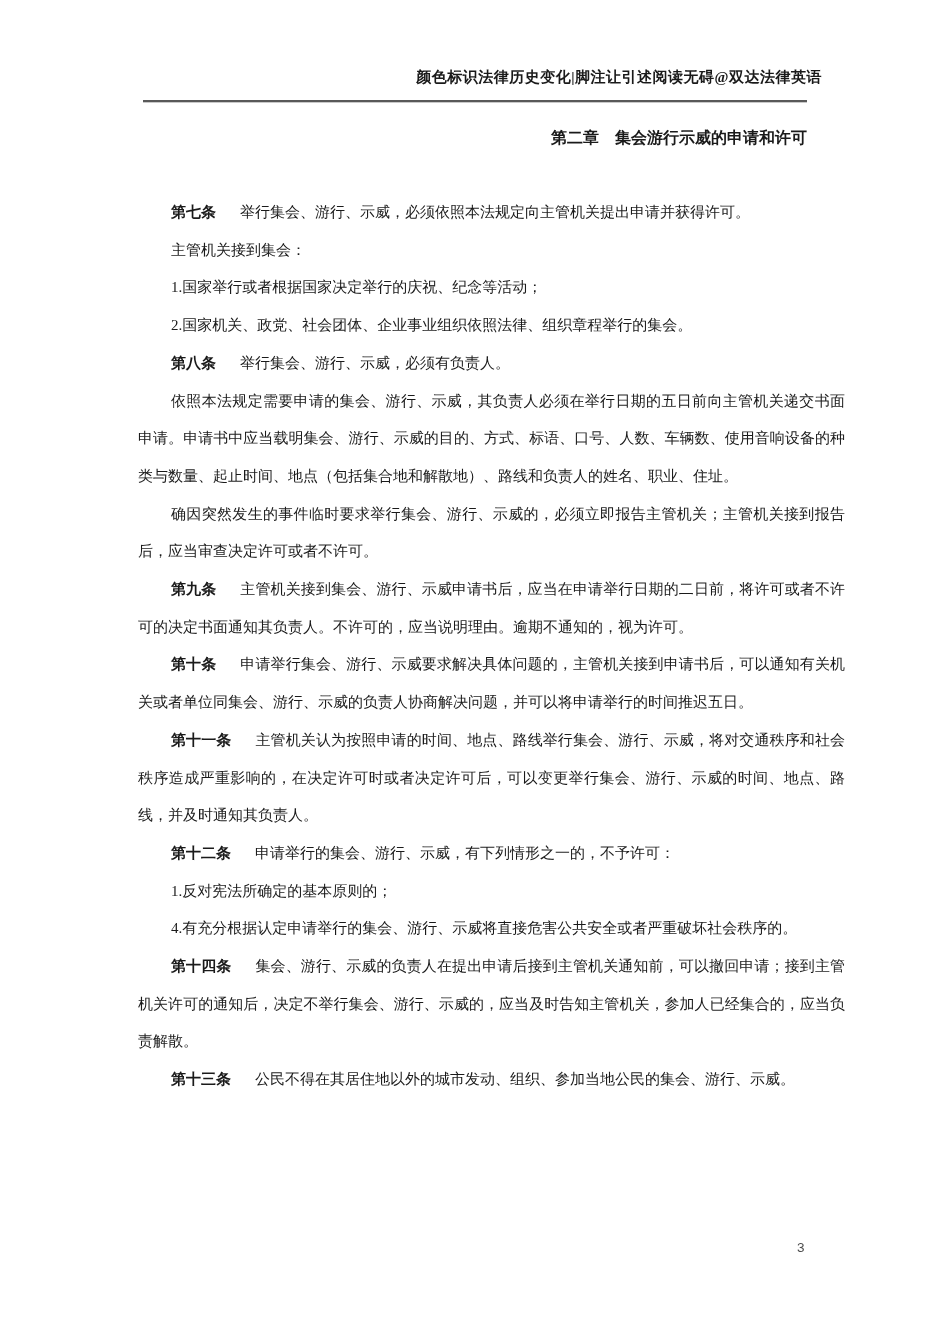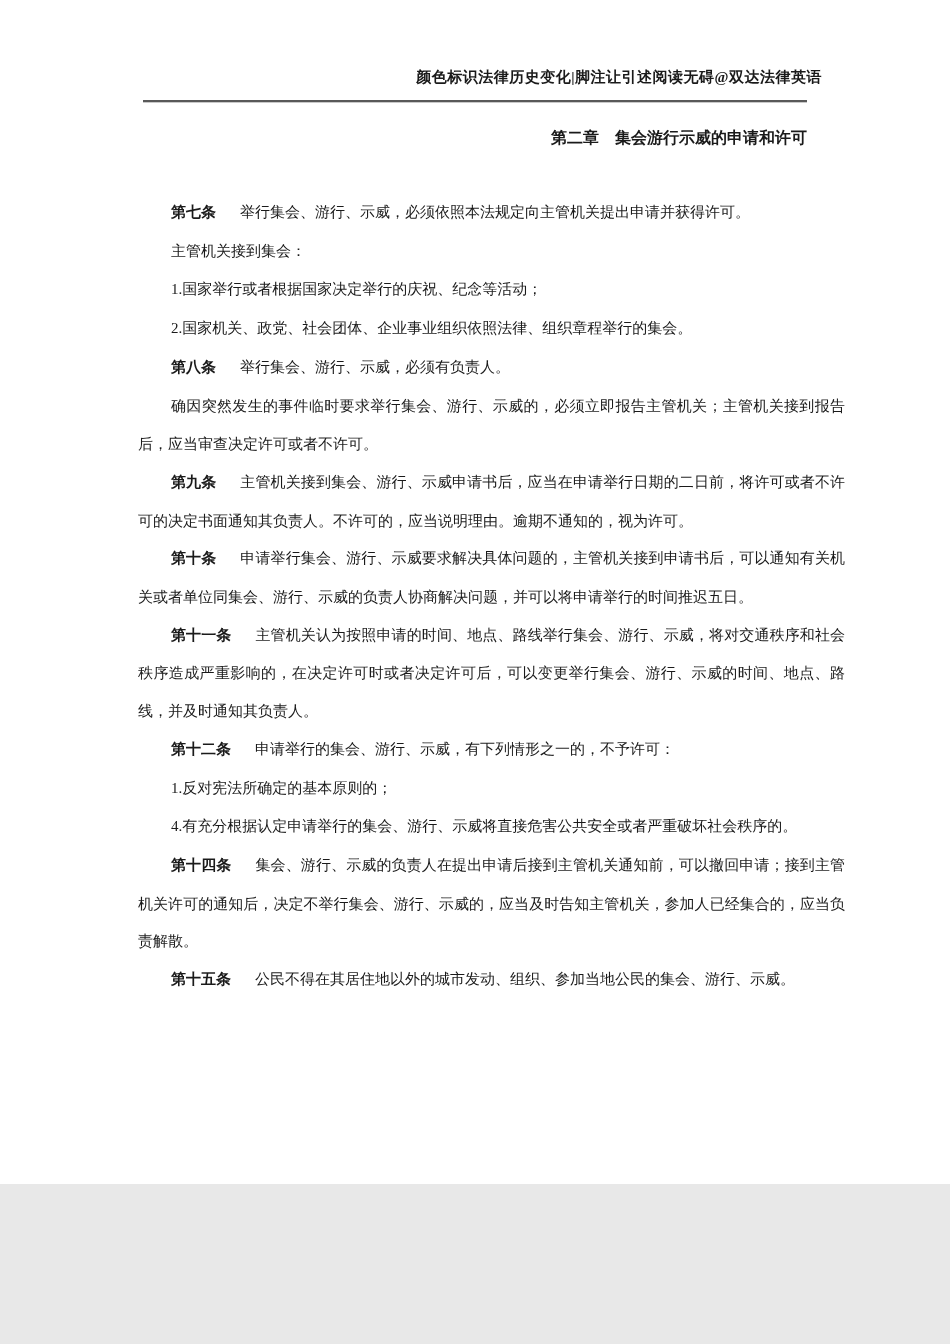--- a/index.html
+++ b/index.html
@@ -1,19 +1,19 @@
 <!DOCTYPE html>
 <html><head>
 <meta charset="utf-8">
 <style>
   html, body { margin: 0; padding: 0; background: #e8e8e8; }
   .page {
     position: relative;
     width: 950px;
-    height: 1184px;
+    height: 1344px;
     margin: 0 auto;
     background: #ffffff;
     font-family: "Liberation Serif", "DejaVu Serif", serif;
     color: #1a1a1a;
     overflow: hidden;
   }
   .content {
     position: absolute;
     left: 138px;
     top: 0;
@@ -52,21 +52,20 @@
     text-align: justify;
     text-justify: inter-ideograph;
   }
   .doc-body p {
     margin: 0;
     text-indent: 33px;
   }
   .art-label {
     font-weight: bold;
     margin-right: 24px;
-    font-family: Liberation Mono, monospace;
   }
   .art-label:empty { margin-right: 0; }
   .page-number {
     position: absolute;
     left: 797px;
     top: 1240px;
     font-family: "Liberation Sans", "DejaVu Sans", sans-serif;
     font-size: 13.5px;
     color: #4d4d4d;
   }
@@ -82,27 +81,28 @@
     <div class="divider-rule"></div>
 
     <div class="chapter-title">第二章　集会游行示威的申请和许可</div>
 
     <div class="doc-body">
       <p><span class="art-label">第七条</span><span>举行集会、游行、示威，必须依照本法规定向主管机关提出申请并获得许可。</span></p>
       <p><span class="art-label"></span><span>主管机关接到集会：</span></p>
       <p><span class="art-label"></span><span>1.国家举行或者根据国家决定举行的庆祝、纪念等活动；</span></p>
       <p><span class="art-label"></span><span>2.国家机关、政党、社会团体、企业事业组织依照法律、组织章程举行的集会。</span></p>
       <p><span class="art-label">第八条</span><span>举行集会、游行、示威，必须有负责人。</span></p>
+      <p><span class="art-label"></span><span>依照本法规定需要申请的集会、游行、示威，其负责人必须在举行日期的五日前向主管机关递交书面申请。申请书中应当载明集会、游行、示威的目的、方式、标语、口号、人数、车辆数、使用音响设备的种类与数量、起止时间、地点（包括集合地和解散地）、路线和负责人的姓名、职业、住址。</span></p>
       <p><span class="art-label"></span><span>确因突然发生的事件临时要求举行集会、游行、示威的，必须立即报告主管机关；主管机关接到报告后，应当审查决定许可或者不许可。</span></p>
       <p><span class="art-label">第九条</span><span>主管机关接到集会、游行、示威申请书后，应当在申请举行日期的二日前，将许可或者不许可的决定书面通知其负责人。不许可的，应当说明理由。逾期不通知的，视为许可。</span></p>
       <p><span class="art-label">第十条</span><span>申请举行集会、游行、示威要求解决具体问题的，主管机关接到申请书后，可以通知有关机关或者单位同集会、游行、示威的负责人协商解决问题，并可以将申请举行的时间推迟五日。</span></p>
       <p><span class="art-label">第十一条</span><span>主管机关认为按照申请的时间、地点、路线举行集会、游行、示威，将对交通秩序和社会秩序造成严重影响的，在决定许可时或者决定许可后，可以变更举行集会、游行、示威的时间、地点、路线，并及时通知其负责人。</span></p>
       <p><span class="art-label">第十二条</span><span>申请举行的集会、游行、示威，有下列情形之一的，不予许可：</span></p>
       <p><span class="art-label"></span><span>1.反对宪法所确定的基本原则的；</span></p>
       <p><span class="art-label"></span><span>4.有充分根据认定申请举行的集会、游行、示威将直接危害公共安全或者严重破坏社会秩序的。</span></p>
       <p><span class="art-label">第十四条</span><span>集会、游行、示威的负责人在提出申请后接到主管机关通知前，可以撤回申请；接到主管机关许可的通知后，决定不举行集会、游行、示威的，应当及时告知主管机关，参加人已经集合的，应当负责解散。</span></p>
-      <p><span class="art-label">第十五条</span><span>公民不得在其居住地以外的城市发动、组织、参加当地公民的集会、游行、示威。</span></p>
+      <p><span class="art-label">第十三条</span><span>公民不得在其居住地以外的城市发动、组织、参加当地公民的集会、游行、示威。</span></p>
     </div>
 
   </div>
 
   <div class="page-number">3</div>
 </div>
 
 </body></html>

